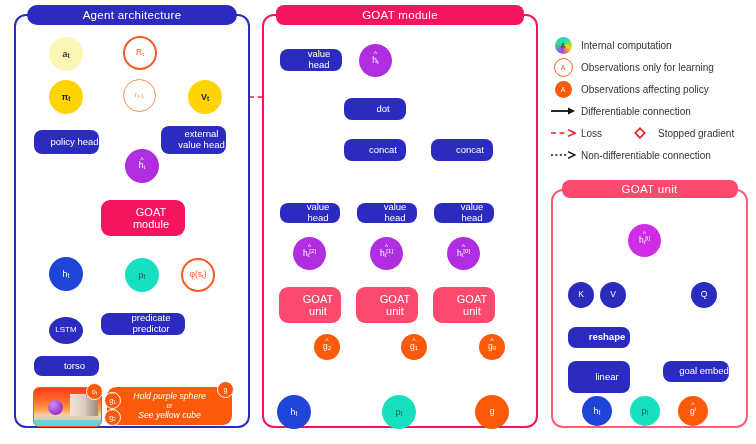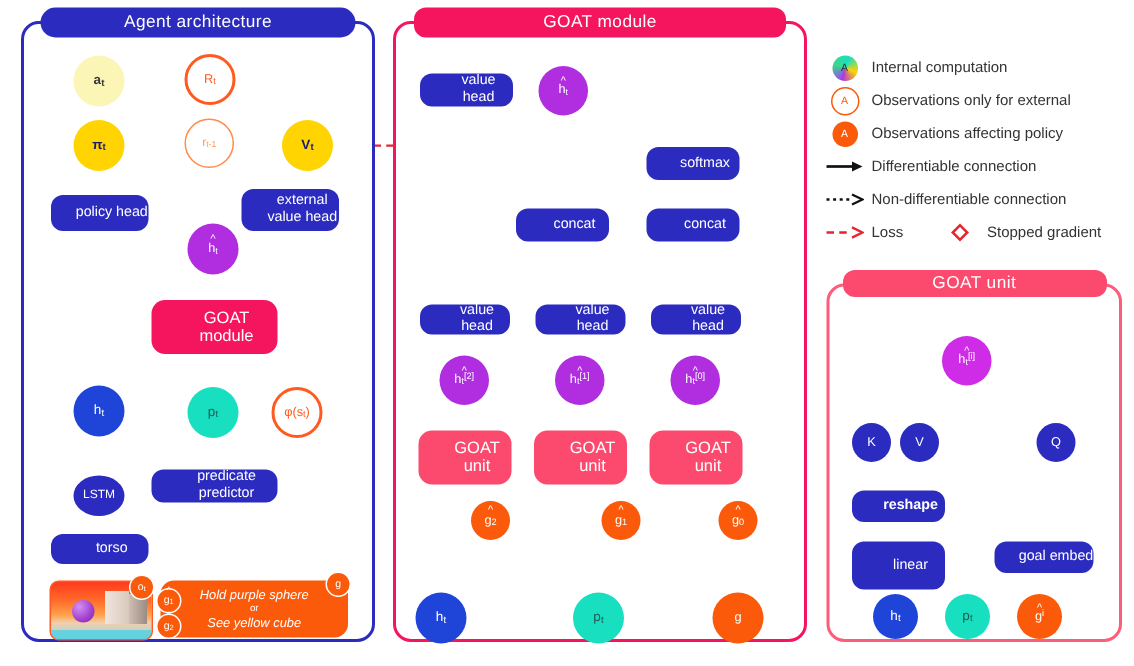--- a/index.html
+++ b/index.html
@@ -310,24 +310,24 @@
   </div>
 
   <div class="node rrect" style="left:280px;top:49px;width:62px;height:22px;">
       <span>value head</span>
     </div>
 
   <div class="node circ c-purple" style="left:359px;top:44px;width:33px;height:33px;">
     <span class="hat">h<span class="sub">t</span></span>
     </div>
 
-
-  <div class="node rrect" style="left:431px;top:98px;width:62px;height:22px;">
-      <span>softmax</span>
-    </div>
+  <div class="node rrect" style="left:344px;top:98px;width:62px;height:22px;">
+      <span>dot</span>
+    </div>
+
 
   <div class="node rrect" style="left:344px;top:139px;width:62px;height:22px;">
       <span>concat</span>
     </div>
 
   <div class="node rrect" style="left:431px;top:139px;width:62px;height:22px;">
       <span>concat</span>
     </div>
 
   <div class="node rrect" style="left:280px;top:203px;width:60px;height:20px;">
@@ -431,21 +431,21 @@
           </div>
         </div>
       <div class="leg-tx">Internal computation</div>
     </div>
     <div class="leg-row">
       <div class="leg-ic">
         <div class="dotcirc" style="background:#fff;border:1.6px solid #fa5a0a;color:#fa5a0a;">
           <span>A</span>
           </div>
         </div>
-      <div class="leg-tx">Observations only for external</div>
+      <div class="leg-tx">Observations only for learning</div>
     </div>
     <div class="leg-row">
       <div class="leg-ic">
         <div class="dotcirc" style="background:#fa5a0a;color:#fff;">
           <span>A</span>
           </div>
         </div>
       <div class="leg-tx">Observations affecting policy</div>
     </div>
     <div class="leg-row">
@@ -453,36 +453,36 @@
         <svg width="26" height="10" viewBox="0 0 26 10">
           <path d="M1,5 L19,5" stroke="#111" stroke-width="1.8" fill="none"></path>
           <path d="M18,1.6 L25,5 L18,8.4 Z" fill="#111"></path>
           </svg>
         </div>
       <div class="leg-tx">Differentiable connection</div>
     </div>
     <div class="leg-row">
       <div class="leg-ic">
         <svg width="26" height="10" viewBox="0 0 26 10">
+          <path d="M1,5 L18,5" stroke="#e8232e" stroke-width="1.6" fill="none" stroke-dasharray="5,3.5"></path>
+          <path d="M18,1.6 L25,5 L18,8.4" stroke="#e8232e" stroke-width="1.6" fill="none"></path>
+          </svg>
+        </div>
+      <div class="leg-tx" style="width:46px;">Loss</div>
+      <div class="leg-ic">
+        <svg width="14" height="14" viewBox="0 0 14 14">
+          <rect x="3.6" y="3.6" width="6.8" height="6.8" transform="rotate(45 7 7)" fill="#fff" stroke="#e8232e" stroke-width="1.7"></rect>
+          </svg>
+        </div>
+      <div class="leg-tx">Stopped gradient</div>
+    </div>
+    <div class="leg-row">
+      <div class="leg-ic">
+        <svg width="26" height="10" viewBox="0 0 26 10">
           <path d="M1,5 L18,5" stroke="#111" stroke-width="1.6" fill="none" stroke-dasharray="2,2.4"></path>
           <path d="M18,1.6 L25,5 L18,8.4" stroke="#111" stroke-width="1.5" fill="none"></path>
           </svg>
         </div>
       <div class="leg-tx">Non-differentiable connection</div>
     </div>
-    <div class="leg-row">
-      <div class="leg-ic">
-        <svg width="26" height="10" viewBox="0 0 26 10">
-          <path d="M1,5 L18,5" stroke="#e8232e" stroke-width="1.6" fill="none" stroke-dasharray="5,3.5"></path>
-          <path d="M18,1.6 L25,5 L18,8.4" stroke="#e8232e" stroke-width="1.6" fill="none"></path>
-          </svg>
-        </div>
-      <div class="leg-tx" style="width:46px;">Loss</div>
-      <div class="leg-ic">
-        <svg width="14" height="14" viewBox="0 0 14 14">
-          <rect x="3.6" y="3.6" width="6.8" height="6.8" transform="rotate(45 7 7)" fill="#fff" stroke="#e8232e" stroke-width="1.7"></rect>
-          </svg>
-        </div>
-      <div class="leg-tx">Stopped gradient</div>
-    </div>
   </div>
 
 </div>
 
 </body></html>

